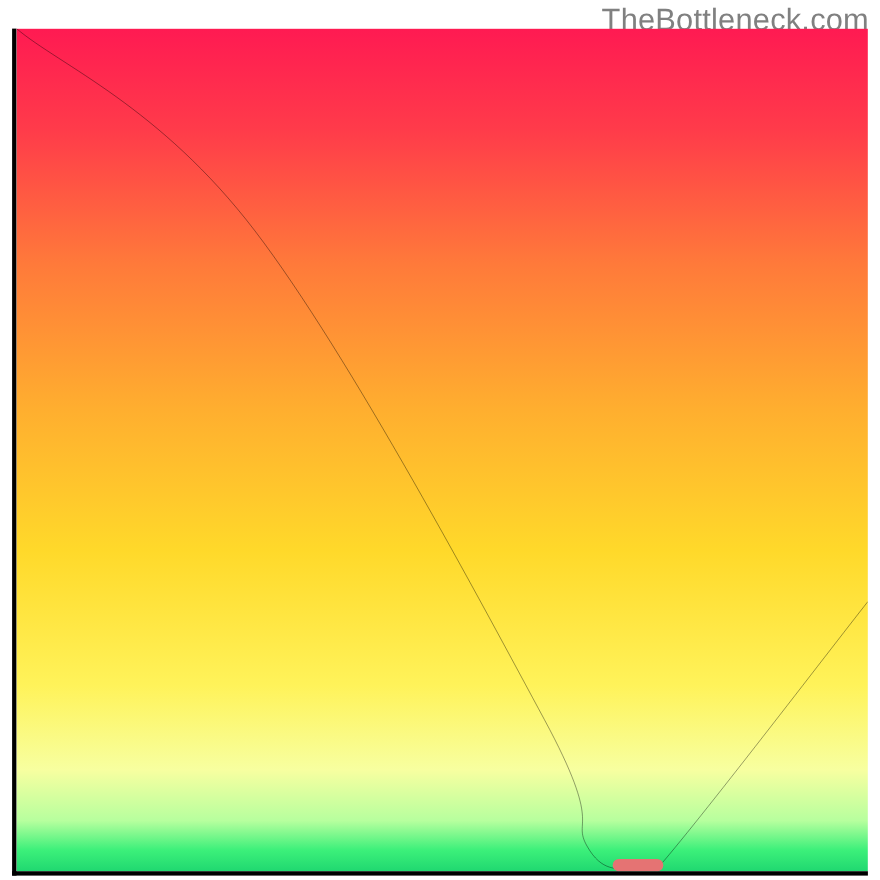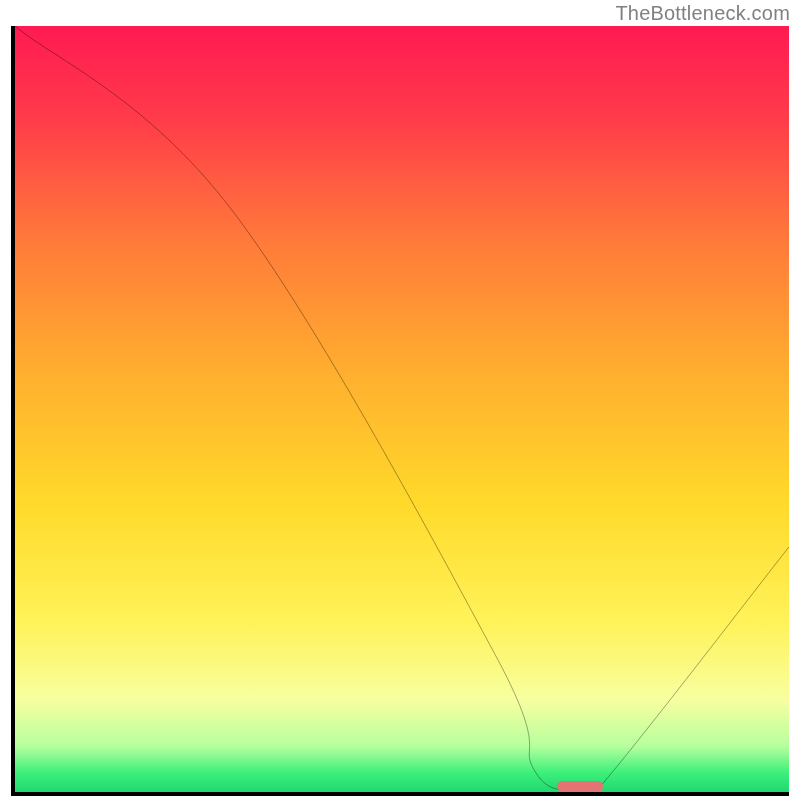--- a/index.html
+++ b/index.html
@@ -14,21 +14,21 @@
     position: relative;
     width: 800px;
     height: 800px;
     box-sizing: border-box;
   }
   .watermark {
     position: absolute;
     top: 2px;
     right: 10px;
     font-family: Arial, Helvetica, sans-serif;
-    font-size: 20px;
+    font-size: 28px;
     color: #808080;
     letter-spacing: 0.2px;
     user-select: none;
     margin-left: 48px;
   }
   .plot-outer {
     position: absolute;
     left: 11px;
     top: 26px;
     width: 778px;

